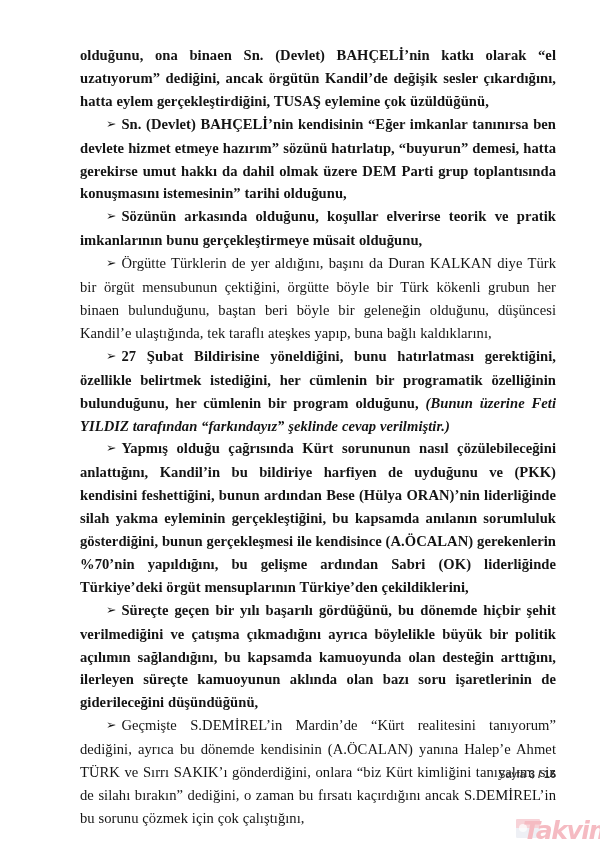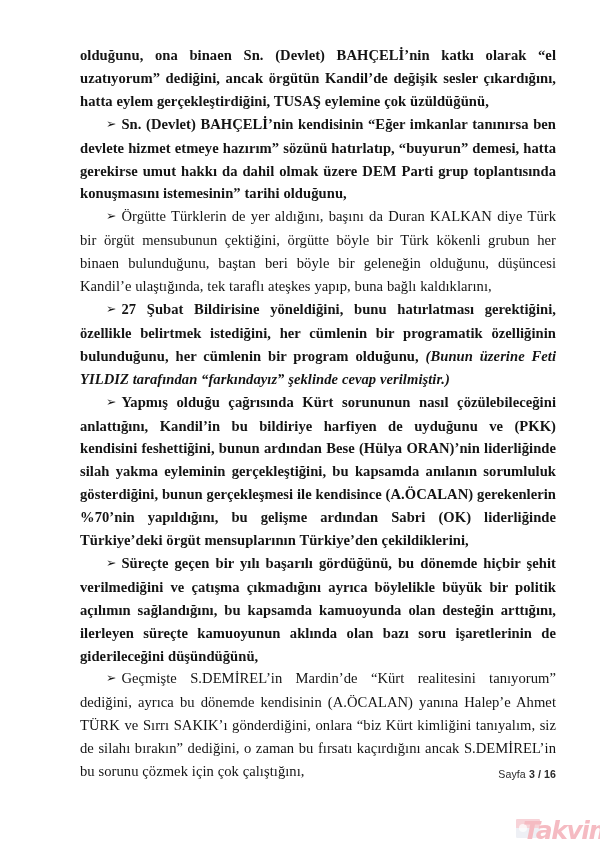--- a/index.html
+++ b/index.html
@@ -149,20 +149,21 @@
 <body>
 
 <div class="page">
 
   <div class="page-body">
 
     <p class="para bold cont">olduğunu, ona binaen Sn. (Devlet) BAHÇELİ’nin katkı olarak “el uzatıyorum” dediğini, ancak örgütün Kandil’de değişik sesler çıkardığını, hatta eylem gerçekleştirdiğini, TUSAŞ eylemine çok üzüldüğünü,</p>
 
     <p class="para bold bulleted"><span class="bullet">➢</span><span>Sn. (Devlet) BAHÇELİ’nin kendisinin “Eğer imkanlar tanınırsa ben devlete hizmet etmeye hazırım” sözünü hatırlatıp, “buyurun” demesi, hatta gerekirse umut hakkı da dahil olmak üzere DEM Parti grup toplantısında konuşmasını istemesinin” tarihi olduğunu,</span></p>
 
+    <p class="para bold bulleted"><span class="bullet">➢</span><span>Sözünün arkasında olduğunu, koşullar elverirse teorik ve pratik imkanlarının bunu gerçekleştirmeye müsait olduğunu,</span></p>
 
     <p class="para normal bulleted"><span class="bullet">➢</span><span>Örgütte Türklerin de yer aldığını, başını da Duran KALKAN diye Türk bir örgüt mensubunun çektiğini, örgütte böyle bir Türk kökenli grubun her binaen bulunduğunu, baştan beri böyle bir geleneğin olduğunu, düşüncesi Kandil’e ulaştığında, tek taraflı ateşkes yapıp, buna bağlı kaldıklarını,</span></p>
 
     <p class="para bold bulleted"><span class="bullet">➢</span><span>27 Şubat Bildirisine yöneldiğini, bunu hatırlatması gerektiğini, özellikle belirtmek istediğini, her cümlenin bir programatik özelliğinin bulunduğunu, her cümlenin bir program olduğunu, </span><span class="bi">(Bunun üzerine Feti YILDIZ tarafından “farkındayız” şeklinde cevap verilmiştir.)</span></p>
 
     <p class="para bold bulleted"><span class="bullet">➢</span><span>Yapmış olduğu çağrısında Kürt sorununun nasıl çözülebileceğini anlattığını, Kandil’in bu bildiriye harfiyen de uyduğunu ve (PKK) kendisini feshettiğini, bunun ardından Bese (Hülya ORAN)’nin liderliğinde silah yakma eyleminin gerçekleştiğini, bu kapsamda anılanın sorumluluk gösterdiğini, bunun gerçekleşmesi ile kendisince (A.ÖCALAN) gerekenlerin %70’nin yapıldığını, bu gelişme ardından Sabri (OK) liderliğinde Türkiye’deki örgüt mensuplarının Türkiye’den çekildiklerini,</span></p>
 
     <p class="para bold bulleted"><span class="bullet">➢</span><span>Süreçte geçen bir yılı başarılı gördüğünü, bu dönemde hiçbir şehit verilmediğini ve çatışma çıkmadığını ayrıca böylelikle büyük bir politik açılımın sağlandığını, bu kapsamda kamuoyunda olan desteğin arttığını, ilerleyen süreçte kamuoyunun aklında olan bazı soru işaretlerinin de giderileceğini düşündüğünü,</span></p>
 
 

